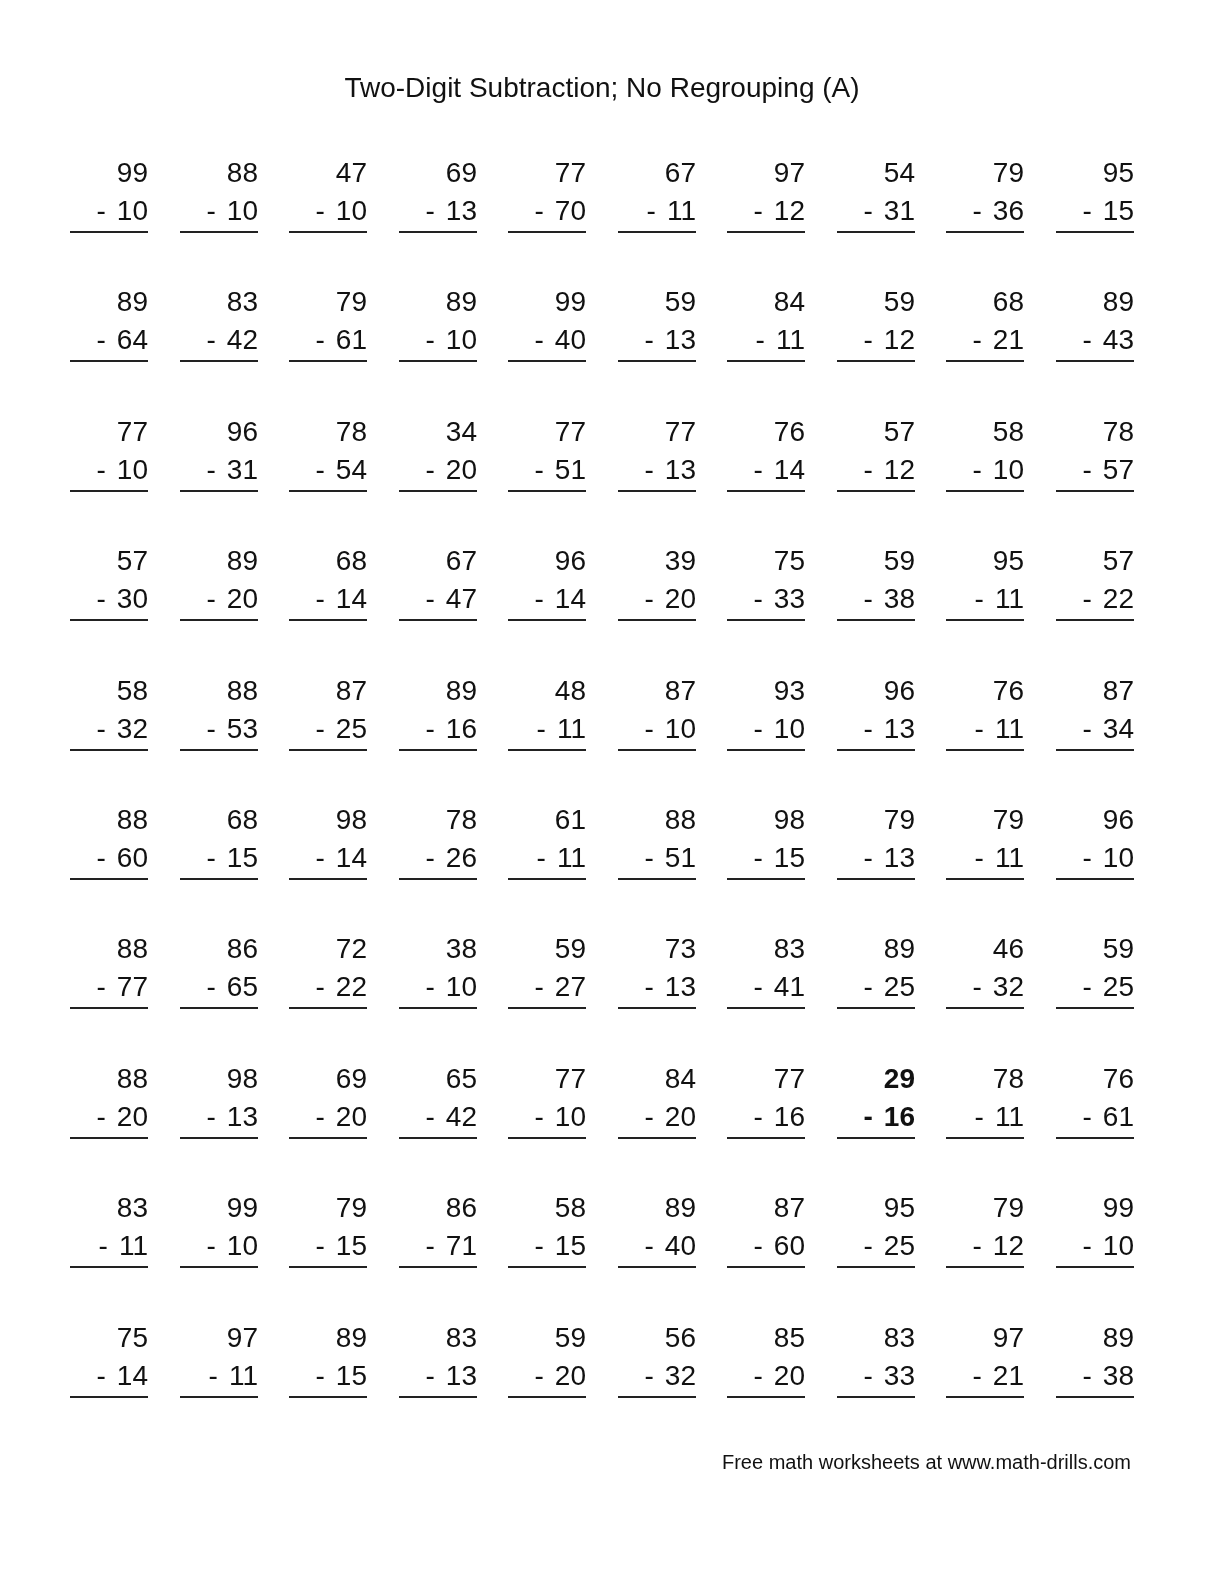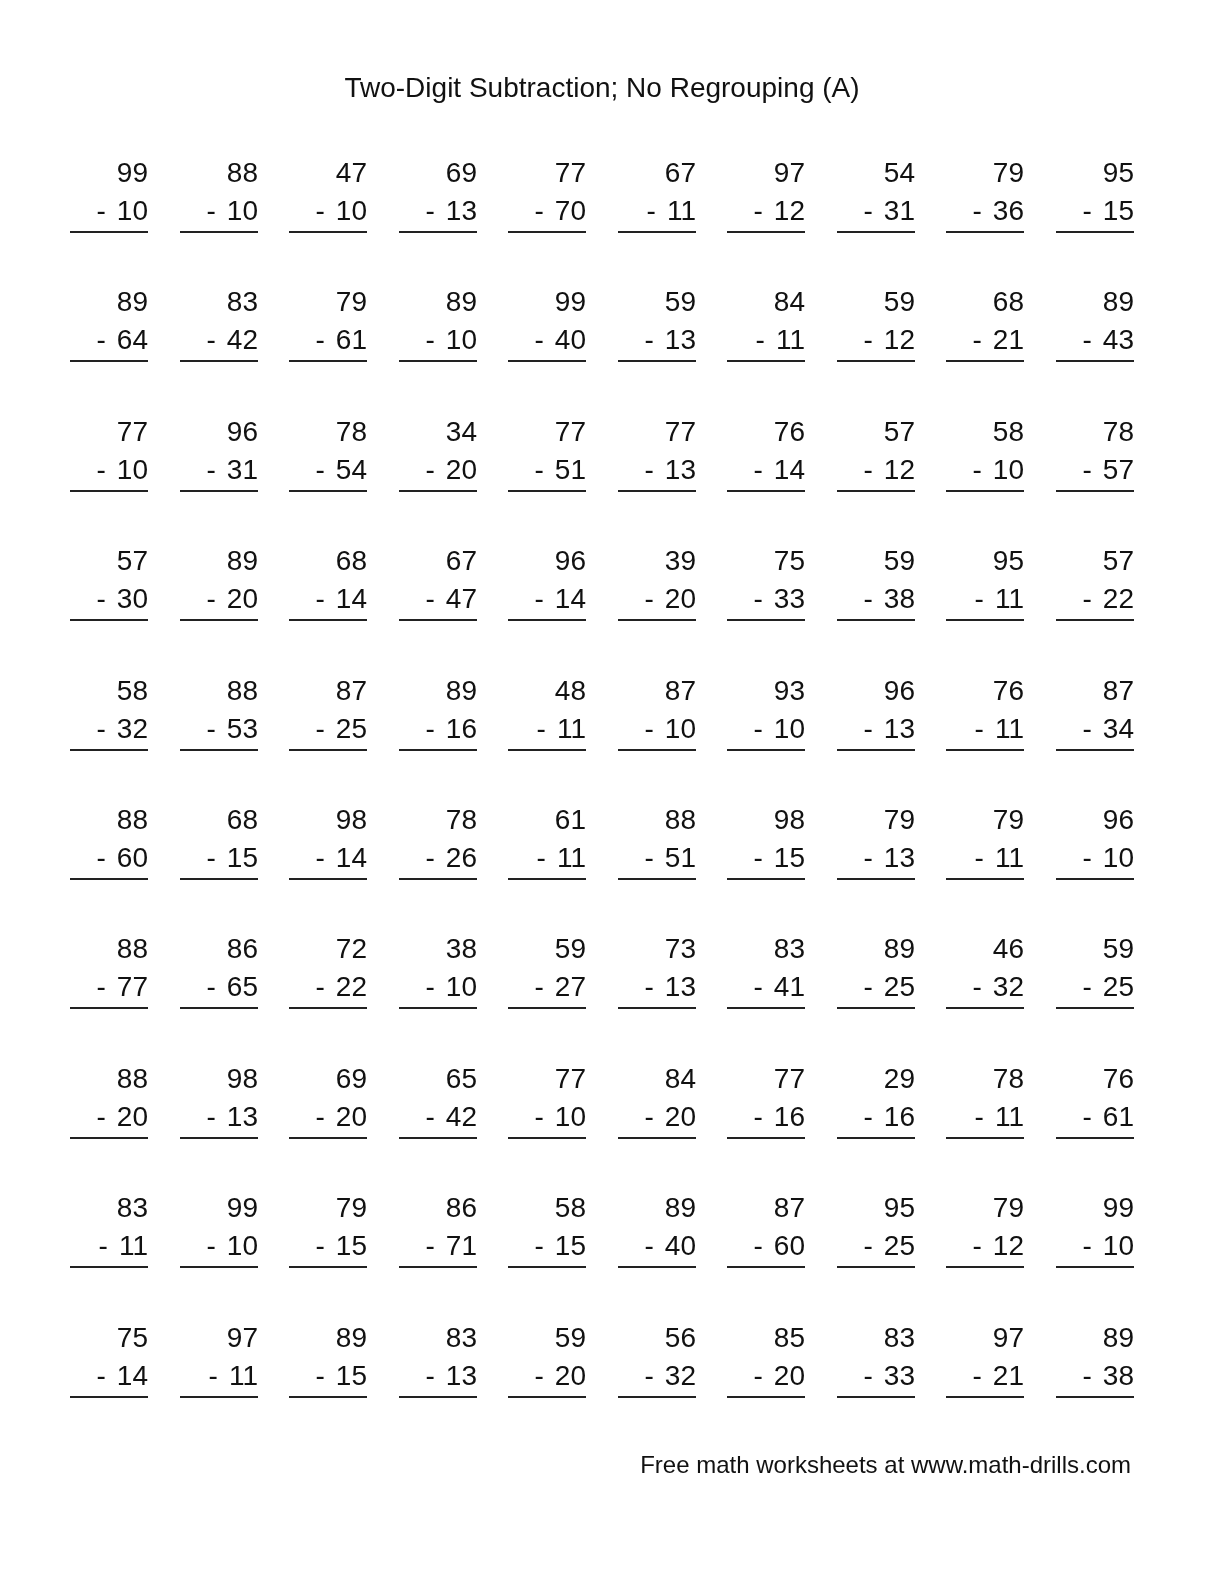--- a/index.html
+++ b/index.html
@@ -19,21 +19,21 @@
       position: absolute; right: 0; font-size: 28px; line-height: 28px;
       text-align: right; white-space: pre;
     }
     .problem .top { top: 0; }
     .problem .bottom { top: 38px; }
     .problem .bottom .op { margin-right: 11px; }
     .problem .rule {
       position: absolute; left: 0; right: 0; top: 72px; height: 2px; background: #222;
     }
     .footer {
-      position: absolute; top: 1451px; right: 93px; font-size: 24px;
+      position: absolute; top: 1451px; right: 93px; font-size: 20px;
     }
   </style>
 </head>
 <body>
 
 <div class="title">Two-Digit Subtraction; No Regrouping (A)</div>
 
 <div class="grid" id="grid">
     <div class="problem" style="left: 70px; top: 159px;">
       <div class="top">99</div>
@@ -413,21 +413,21 @@
     <div class="problem" style="left: 618px; top: 1065px;">
       <div class="top">84</div>
       <div class="bottom"><span class="op">-</span><span>20</span></div>
       <div class="rule"></div>
     </div>
     <div class="problem" style="left: 727px; top: 1065px;">
       <div class="top">77</div>
       <div class="bottom"><span class="op">-</span><span>16</span></div>
       <div class="rule"></div>
     </div>
-    <div class="problem" style="left: 837px; top: 1065px;">
+    <div class="problem" style="left: 837px; top: 1065px; font-weight: bold;">
       <div class="top">29</div>
       <div class="bottom"><span class="op">-</span><span>16</span></div>
       <div class="rule"></div>
     </div>
     <div class="problem" style="left: 946px; top: 1065px;">
       <div class="top">78</div>
       <div class="bottom"><span class="op">-</span><span>11</span></div>
       <div class="rule"></div>
     </div>
     <div class="problem" style="left: 1056px; top: 1065px;">

